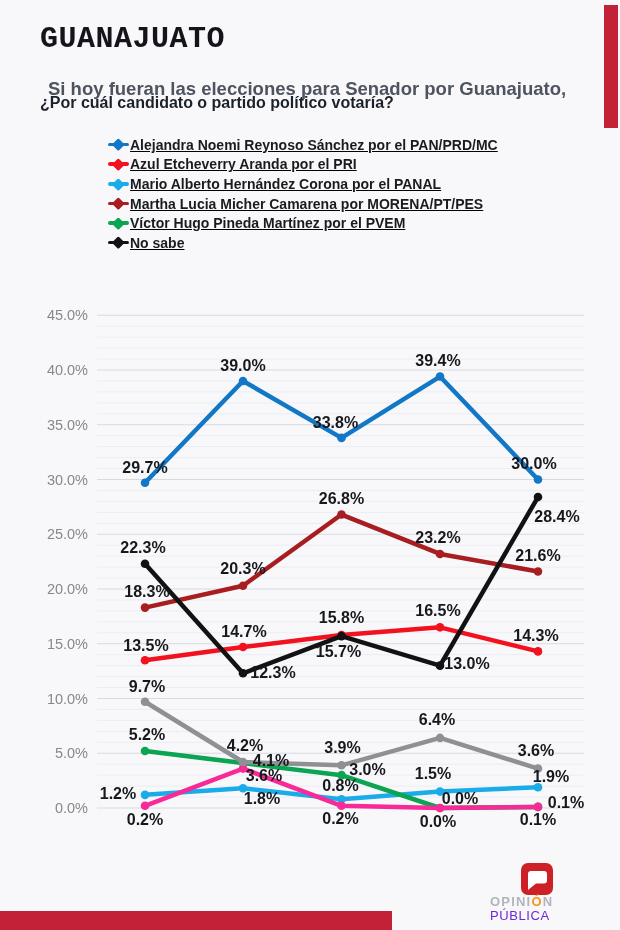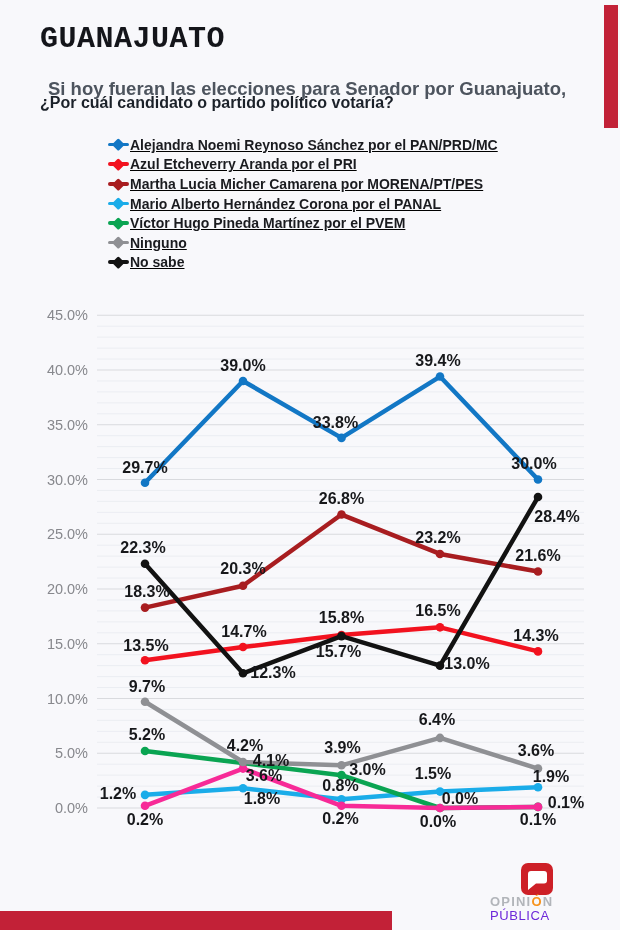--- a/index.html
+++ b/index.html
@@ -50,45 +50,38 @@
     </div>
     <div class="legend-row">
       <span class="lg-marker">
         <span class="lg-line" style="background: rgb(242, 18, 31);"></span>
         <span class="lg-diamond" style="background: rgb(242, 18, 31);"></span>
       </span>
       <span class="lg-label">Azul Etcheverry Aranda por el PRI</span>
     </div>
     <div class="legend-row">
       <span class="lg-marker">
+        <span class="lg-line" style="background: rgb(26, 172, 233);"></span>
+        <span class="lg-diamond" style="background: rgb(26, 172, 233);"></span>
+      </span>
+      <span class="lg-label">Mario Alberto Hernández Corona por el PANAL</span>
+    </div>
+    <div class="legend-row">
+      <span class="lg-marker">
         <span class="lg-line" style="background: rgb(168, 29, 32);"></span>
         <span class="lg-diamond" style="background: rgb(168, 29, 32);"></span>
       </span>
       <span class="lg-label">Martha Lucia Micher Camarena por MORENA/PT/PES</span>
     </div>
     <div class="legend-row">
       <span class="lg-marker">
-        <span class="lg-line" style="background: rgb(26, 172, 233);"></span>
-        <span class="lg-diamond" style="background: rgb(26, 172, 233);"></span>
-      </span>
-      <span class="lg-label">Mario Alberto Hernández Corona por el PANAL</span>
-    </div>
-    <div class="legend-row">
-      <span class="lg-marker">
         <span class="lg-line" style="background: rgb(10, 164, 82);"></span>
         <span class="lg-diamond" style="background: rgb(10, 164, 82);"></span>
       </span>
       <span class="lg-label">Víctor Hugo Pineda Martínez por el PVEM</span>
-    </div>
-    <div class="legend-row">
-      <span class="lg-marker">
-        <span class="lg-line" style="background: rgb(143, 144, 148);"></span>
-        <span class="lg-diamond" style="background: rgb(143, 144, 148);"></span>
-      </span>
-      <span class="lg-label">Ninguno</span>
     </div>
     <div class="legend-row">
       <span class="lg-marker">
         <span class="lg-line" style="background: rgb(18, 18, 18);"></span>
         <span class="lg-diamond" style="background: rgb(18, 18, 18);"></span>
       </span>
       <span class="lg-label">No sabe</span>
     </div>
   </div>
 

